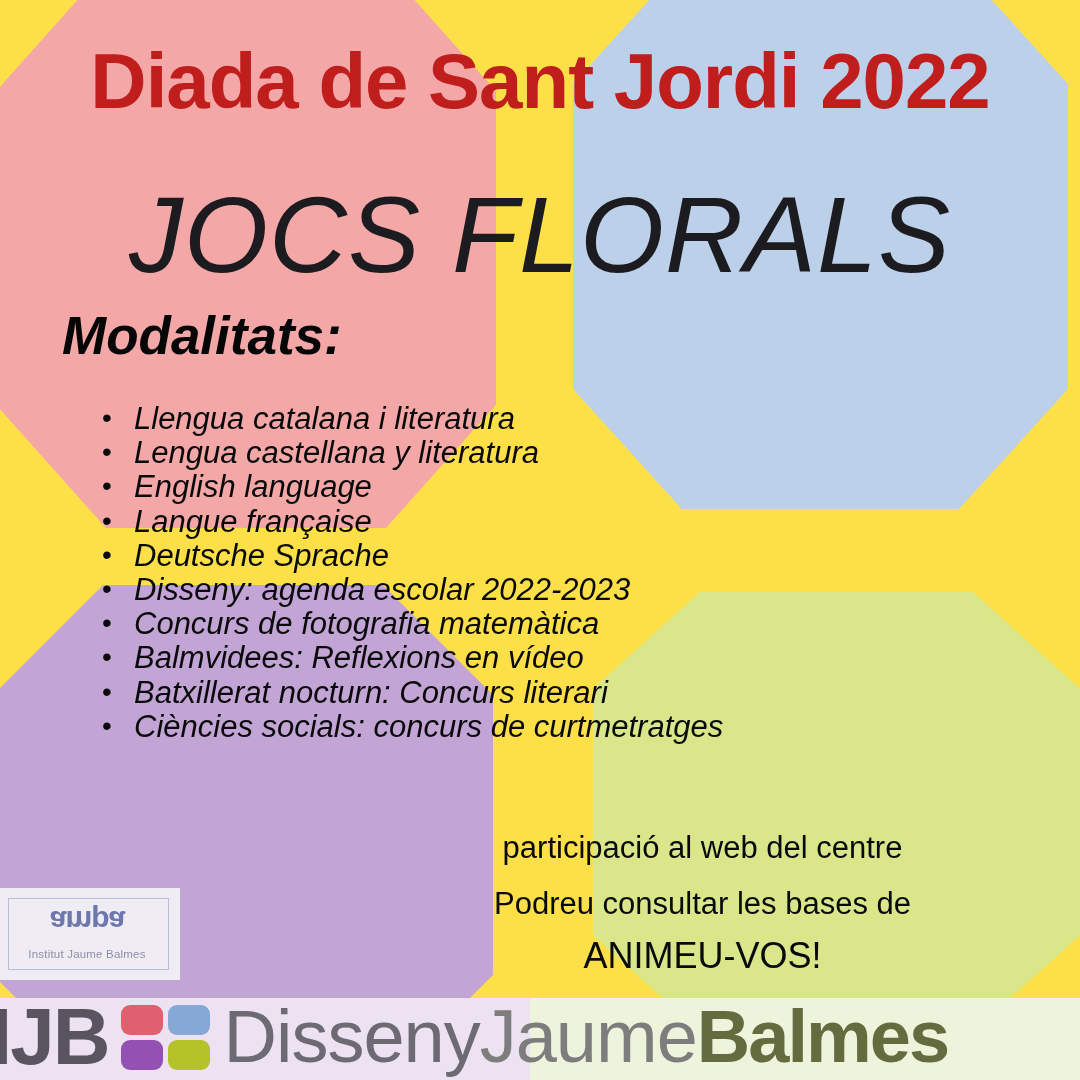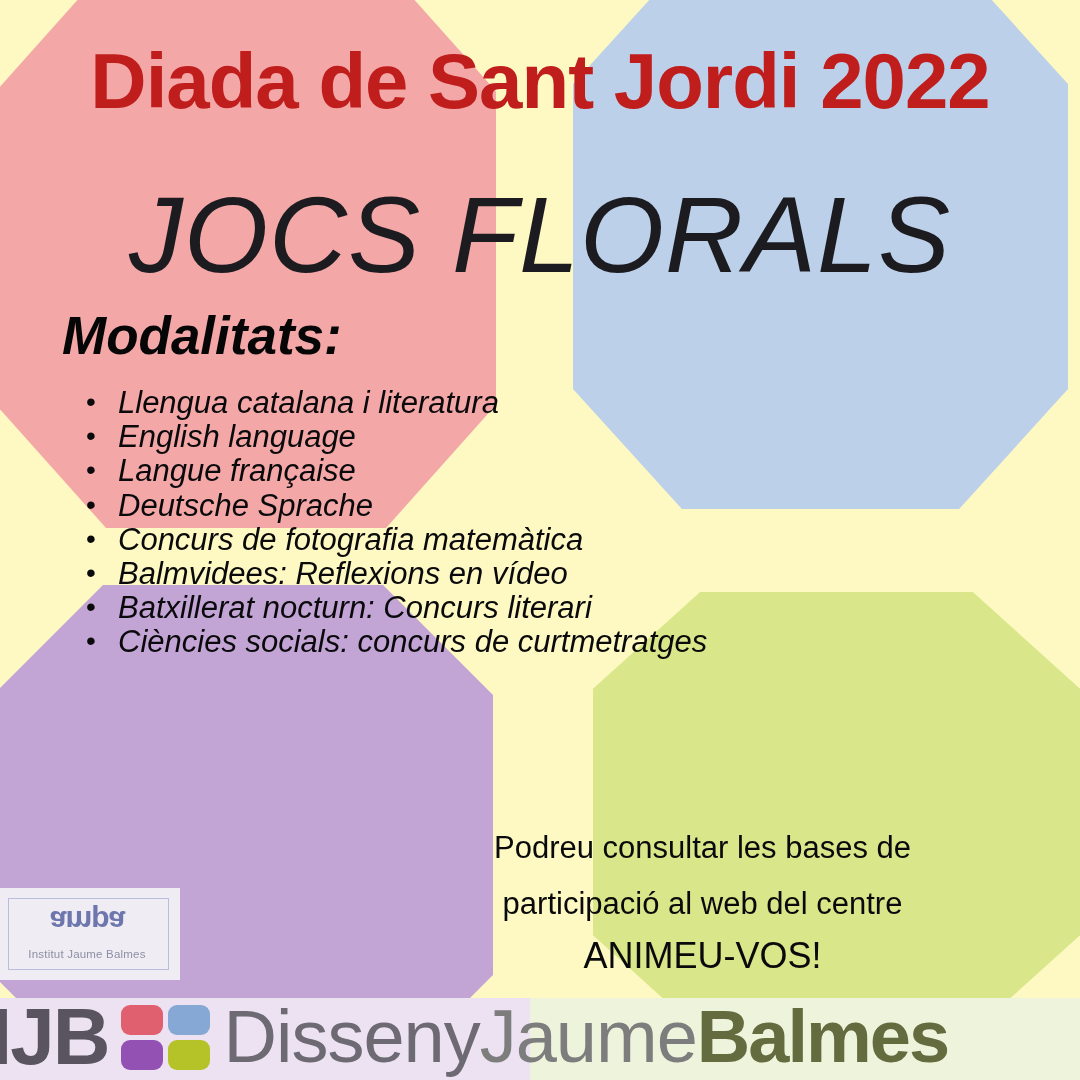--- a/index.html
+++ b/index.html
@@ -5,21 +5,21 @@
   html, body {
     margin: 0;
     padding: 0;
     background: #ffffff;
   }
   #poster {
     position: relative;
     width: 1080px;
     height: 1080px;
     overflow: hidden;
-    background: #fef9c3;
+    background: #fde047;
     font-family: "Liberation Sans", sans-serif;
   }
 
   
   .octagon {
     position: absolute;
     clip-path: polygon(
       22% 0%, 78% 0%, 100% 22%, 100% 78%,
       78% 100%, 22% 100%, 0% 78%, 0% 22%);
   }
@@ -56,21 +56,21 @@
     left: 62px; top: 305px;
     font-size: 53px;
     font-style: italic;
     font-weight: bold;
     color: #060607;
     white-space: nowrap;
   }
 
   #modalitats-list {
     left: 84px; top: 386px;
-    margin: 0;
+    margin: 16px;
     padding: 0;
     list-style: none;
   }
   #modalitats-list li {
     position: relative;
     font-size: 31px;
     font-style: italic;
     color: #0a0a0c;
     line-height: 34.2px;
     padding-left: 34px;
@@ -212,32 +212,34 @@
   <div class="octagon" id="shape-green"></div>
 
   <div class="layer" id="title-line">Diada de Sant Jordi 2022</div>
 
   <div class="layer" id="main-heading">JOCS FLORALS</div>
 
   <div class="layer" id="modalitats-heading">Modalitats:</div>
 
   <ul class="layer" id="modalitats-list">
     <li>Llengua catalana i literatura</li>
+    <li>Lengua castellana y literatura</li>
     <li>English language</li>
     <li>Langue française</li>
     <li>Deutsche Sprache</li>
+    <li>Disseny: agenda escolar 2022-2023</li>
     <li>Concurs de fotografia matemàtica</li>
     <li>Balmvidees: Reflexions en vídeo</li>
     <li>Batxillerat nocturn: Concurs literari</li>
     <li>Ciències socials: concurs de curtmetratges</li>
   </ul>
 
   <div class="layer" id="closing-block">
+    <div class="cb-line">participació al web del centre</div>
     <div class="cb-line">Podreu consultar les bases de</div>
-    <div class="cb-line">participació al web del centre</div>
     <div class="cb-call">ANIMEU-VOS!</div>
   </div>
 
   <div class="layer" id="ampa-logo">
     <div class="ampa-frame"></div>
     <div class="ampa-word">ampa</div>
     <div class="ampa-sub">Institut Jaume Balmes</div>
   </div>
 
   <div class="layer" id="logo-bar">

